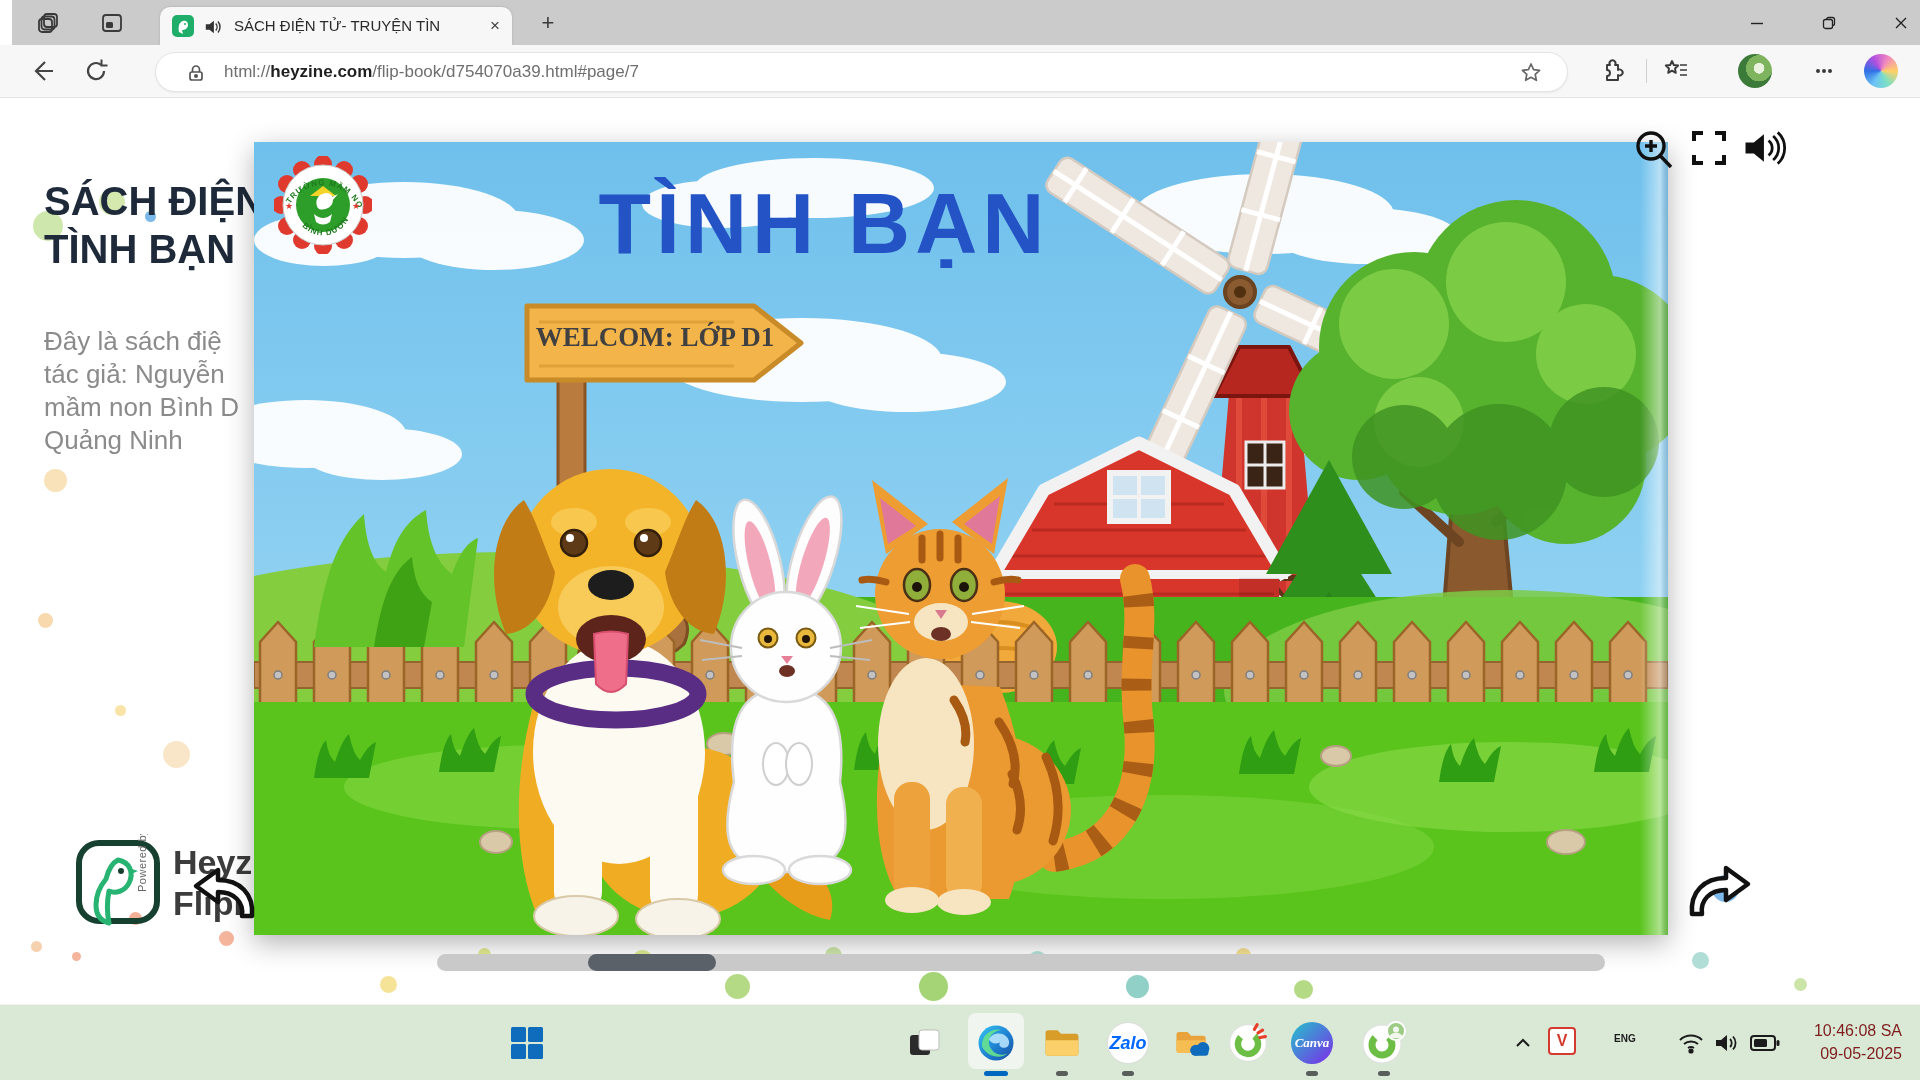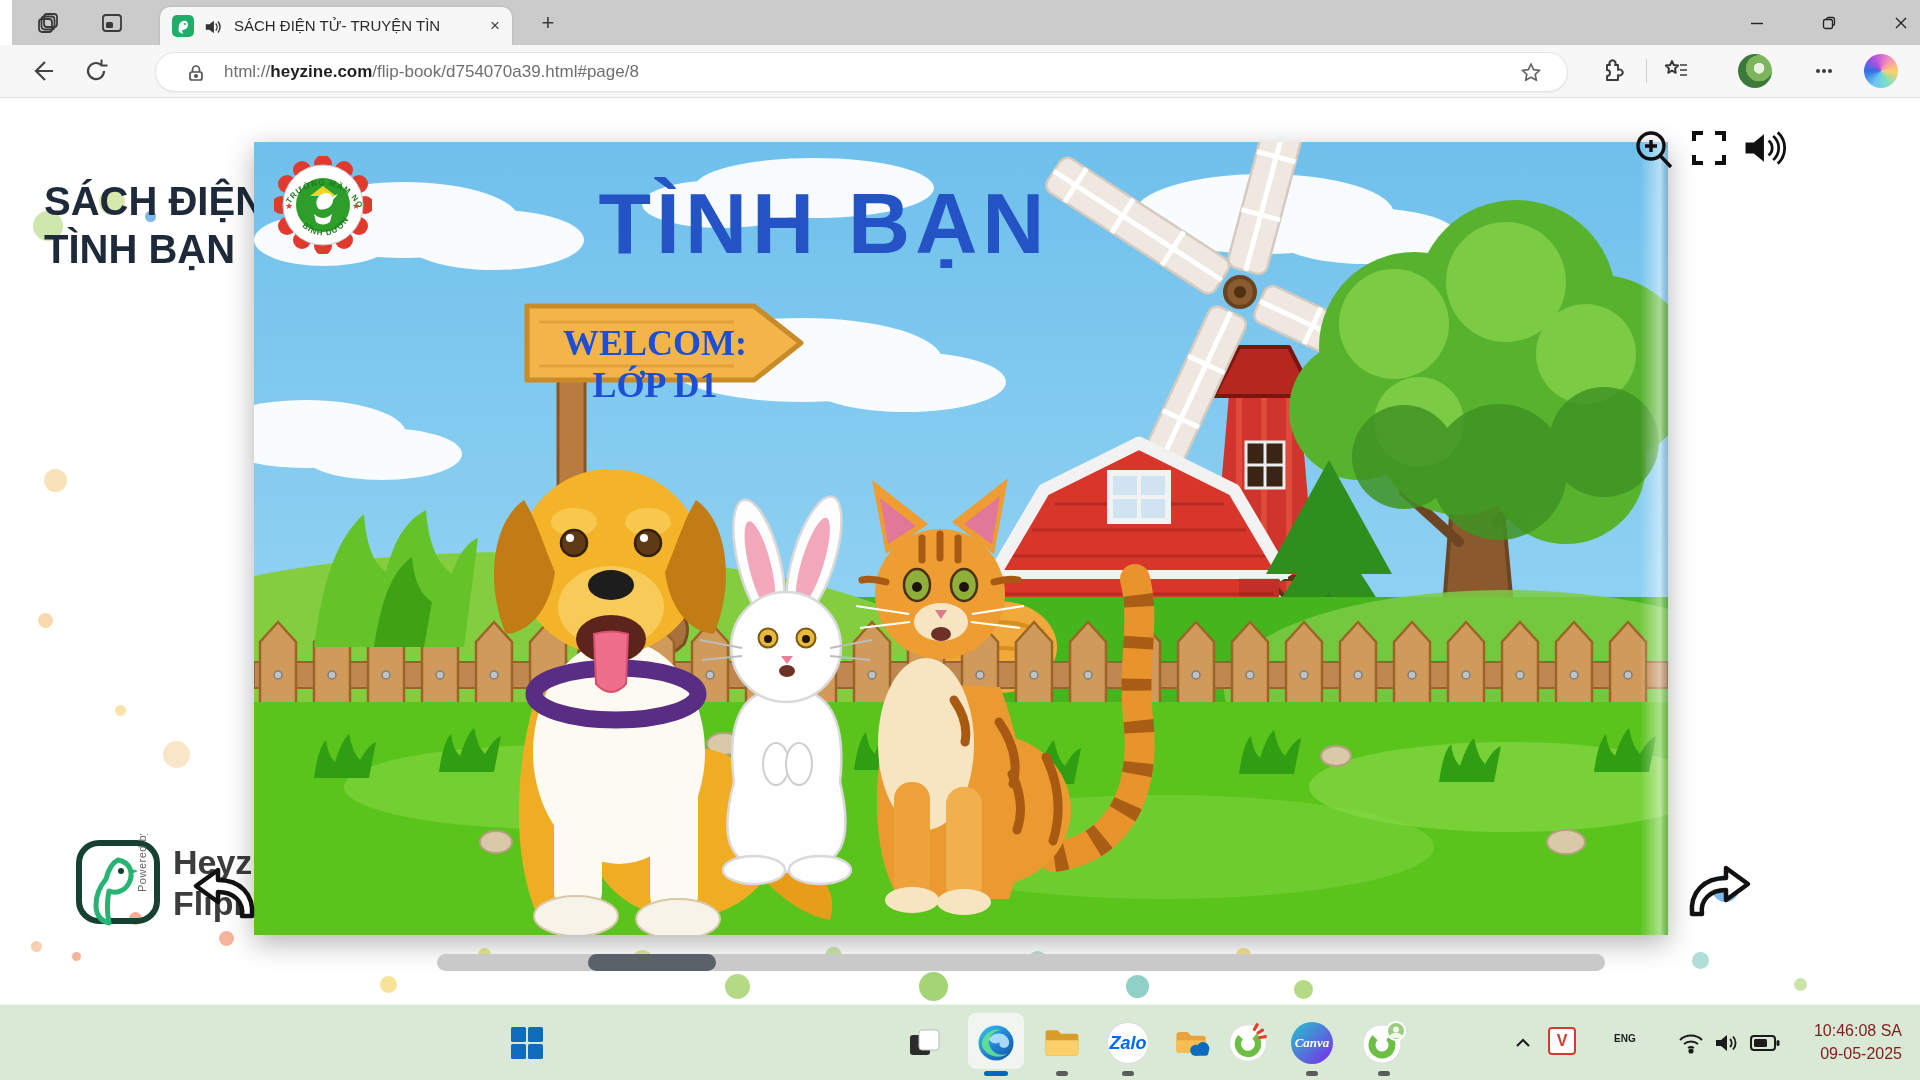--- a/index.html
+++ b/index.html
@@ -42,21 +42,21 @@
   .heyzine { position:absolute; left:74px; top:736px; width:182px; height:110px; overflow:hidden; }
   .hz-brand { position:absolute; left:99px; top:8px; font-size:34px; line-height:41px; font-weight:700; color:#3c3c3c; white-space:nowrap; }
   .hz-pow { position:absolute; left:62px; top:58px; font-size:11px; color:#666; transform:rotate(-90deg); transform-origin:left top; letter-spacing:.5px; white-space:nowrap; }
 
   .book { position:absolute; left:254px; top:44px; width:1414px; height:793px;
           box-shadow:0 8px 26px rgba(0,0,0,.3); overflow:hidden; background:#7ec5ee; }
   .scene { position:absolute; inset:0; width:100%; height:100%; }
   .book-title { position:absolute; left:200px; top:32px; width:740px; text-align:center;
                 font-size:86px; font-weight:800; letter-spacing:5px; color:#2453c6; }
   .sign-text { position:absolute; left:276px; top:180px; width:250px; text-align:center;
-               font-family:"Liberation Serif", serif; font-weight:700; font-size:36px; color:#1d4ed8; }
+               font-family:"Liberation Serif", serif; font-weight:700; font-size:27px; color:#404040; }
   .book-logo { position:absolute; left:20px; top:14px; width:98px; height:98px; }
 
   .flipctl { position:absolute; width:46px; height:46px; color:#101010; }
   .pagearrow { position:absolute; width:76px; height:64px; color:#111; }
 
   .progress-track { position:absolute; left:437px; top:856px; width:1168px; height:17px; border-radius:9px; background:#c9c9c9; }
   .progress-thumb { position:absolute; left:151px; top:0; width:128px; height:17px; border-radius:9px; background:#5b6169; }
 
   
   .taskbar { position:absolute; left:0; top:1004px; width:1920px; height:76px; background:#d9e9d6;
@@ -132,21 +132,21 @@
       <path d="M22,14 a8,8 0 1 1 -3,-6.2"></path>
         <path d="M19.5,2.5 L19.5,8.5 L25.5,8.5" stroke-width="2"></path>
     </svg>
 
     <div class="addrbar">
       <svg style="position:absolute;left:30px;top:10px" width="20" height="20" viewBox="0 0 20 20" fill="none" stroke="#555" stroke-width="1.7">
         <rect x="4" y="9" width="12" height="8" rx="2"></rect>
           <path d="M6.5,9 V6.5 a3.5,3.5 0 0 1 7,0 V9"></path>
           <circle cx="10" cy="13" r="1.2" fill="#555"></circle>
       </svg>
-      <div class="url"><span>html://</span><b>heyzine.com</b><span>/flip-book/d754070a39.html#page/8</span></div>
+      <div class="url"><span>html://</span><b>heyzine.com</b><span>/flip-book/d754070a39.html#page/7</span></div>
       <svg style="position:absolute;right:24px;top:8px" width="24" height="24" viewBox="0 0 24 24" fill="none" stroke="#666" stroke-width="1.7">
         <path d="M12,3 l2.6,5.6 6,.7 -4.4,4.1 1.2,5.9 -5.4,-3 -5.4,3 1.2,-5.9 -4.4,-4.1 6,-.7 z" stroke-linejoin="round"></path>
       </svg>
     </div>
 
     <svg class="tool-icon" style="left:1598px" viewBox="0 0 28 28" fill="none" stroke="#3a3a3a" stroke-width="1.9">
       <path d="M9,8 h3 a3,3 0 1 1 5,0 h3 v5 a3,3 0 1 1 0,5 v5 H9 v-4 a3,3 0 1 0 0,-6 z" stroke-linejoin="round"></path>
     </svg>
     <div style="position:absolute;left:1646px;top:14px;width:1px;height:24px;background:#cfcfcf"></div>
     <svg class="tool-icon" style="left:1662px" viewBox="0 0 28 28" fill="none" stroke="#3a3a3a" stroke-width="1.9">
@@ -216,20 +216,26 @@
         <div class="dot" style="left: 1235.5px; top: 849.5px; width: 15px; height: 15px; background: rgb(243, 220, 126); opacity: 0.85;"></div>
         <div class="dot" style="left: 1293.5px; top: 881.5px; width: 19px; height: 19px; background: rgb(168, 212, 112); opacity: 0.85;"></div>
         <div class="dot" style="left: 1385.5px; top: 859.5px; width: 13px; height: 13px; background: rgb(194, 226, 150); opacity: 0.8;"></div>
         <div class="dot" style="left: 1711.5px; top: 776.5px; width: 27px; height: 27px; background: rgb(111, 177, 232); opacity: 0.9;"></div>
         <div class="dot" style="left: 1691.5px; top: 853.5px; width: 17px; height: 17px; background: rgb(124, 200, 188); opacity: 0.6;"></div>
         <div class="dot" style="left: 1793.5px; top: 879.5px; width: 13px; height: 13px; background: rgb(168, 212, 112); opacity: 0.6;"></div>
       </div>
 
     <div class="panel-text">
       <h1><span>SÁCH ĐIỆN</span><br><span>TÌNH BẠN</span></h1>
+      <p>
+        <span>Đây là sách điệ</span><br>
+        <span>tác giả: Nguyễn</span><br>
+        <span>mầm non Bình D</span><br>
+        <span>Quảng Ninh</span>
+      </p>
     </div>
 
     <div class="heyzine">
       <svg style="position:absolute;left:0;top:4px" width="90" height="104" viewBox="0 0 90 104">
         <rect x="5" y="5" width="78" height="78" rx="20" fill="none" stroke="#16402f" stroke-width="6"></rect>
         <path d="M44,22 c12,2 16,13 11,23 c-4,8 -13,11 -20,8 c-2,10 -2,22 0,32 c-8,-2 -13,-8 -13,-18 c0,-12 5,-20 10,-26 c2,-8 6,-16 12,-19 z" fill="#fff" stroke="#27b473" stroke-width="5" stroke-linejoin="round"></path>
         <circle cx="47" cy="33" r="3" fill="#16402f"></circle>
         <path d="M55,30 l9,3 -9,4 z" fill="#27b473"></path>
       </svg>
       <div class="hz-pow">Powered by</div>

